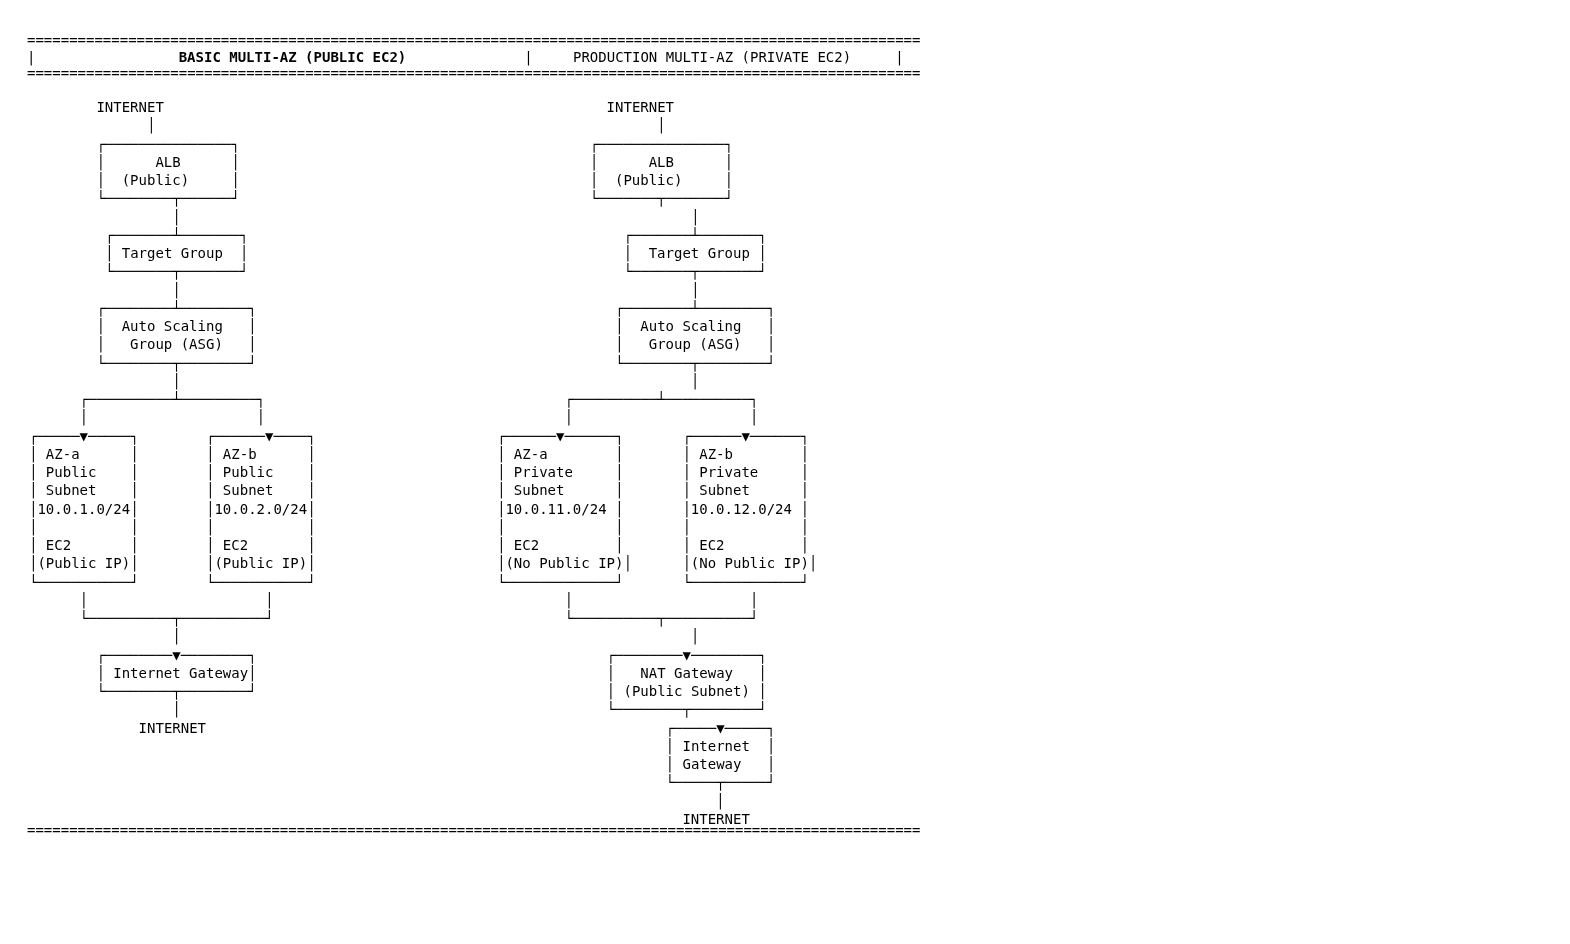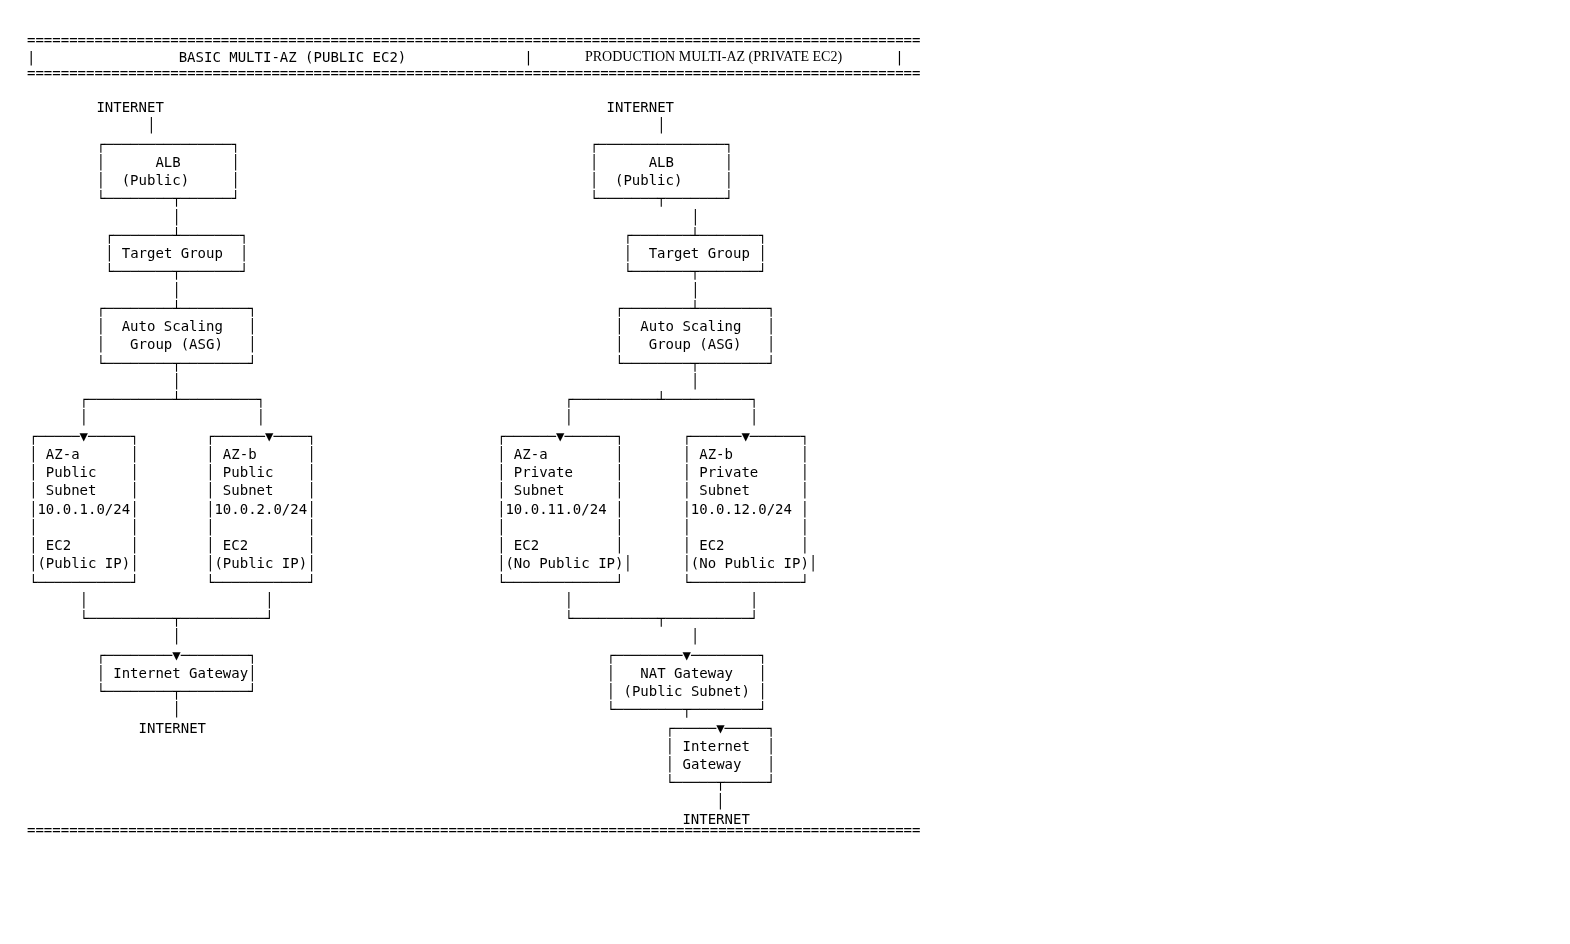--- a/index.html
+++ b/index.html
@@ -22,23 +22,23 @@
   }
   .hdr { line-height: 16.5px; }
   .diagram { position: absolute; }
 </style>
 </head>
 <body>
 
 <pre class="ascii hdr" style="left:27px; top:32px;">==========================================================================================================</pre>
 
 <span class="ascii hdr" style="left:27px; top:48.5px;">|</span>
-<span class="ascii hdr" style="left:178.7px; top:48.5px;">BASIC MULTI-AZ (PUBLIC EC2)</span>
+<span class="ascii hdr" style="left:178.7px; top:48.5px;font-weight:bold;">BASIC MULTI-AZ (PUBLIC EC2)</span>
 <span class="ascii hdr" style="left:524.3px; top:48.5px;">|</span>
-<span class="ascii hdr" style="left:585px; top:48.5px;font-family:Liberation Serif, serif;">PRODUCTION MULTI-AZ (PRIVATE EC2)</span>
+<span class="ascii hdr" style="left:573px; top:48.5px;">PRODUCTION MULTI-AZ (PRIVATE EC2)</span>
 <span class="ascii hdr" style="left:895.2px; top:48.5px;">|</span>
 
 <pre class="ascii hdr" style="left:27px; top:65px;">==========================================================================================================</pre>
 
 <div class="diagram" style="left:29px; top:98px;">
 
   <pre class="ascii" style="left:67.4px; top:0px;">INTERNET</pre>
 
   <pre class="ascii" style="left:118px; top:18.25px;">│</pre>
 

